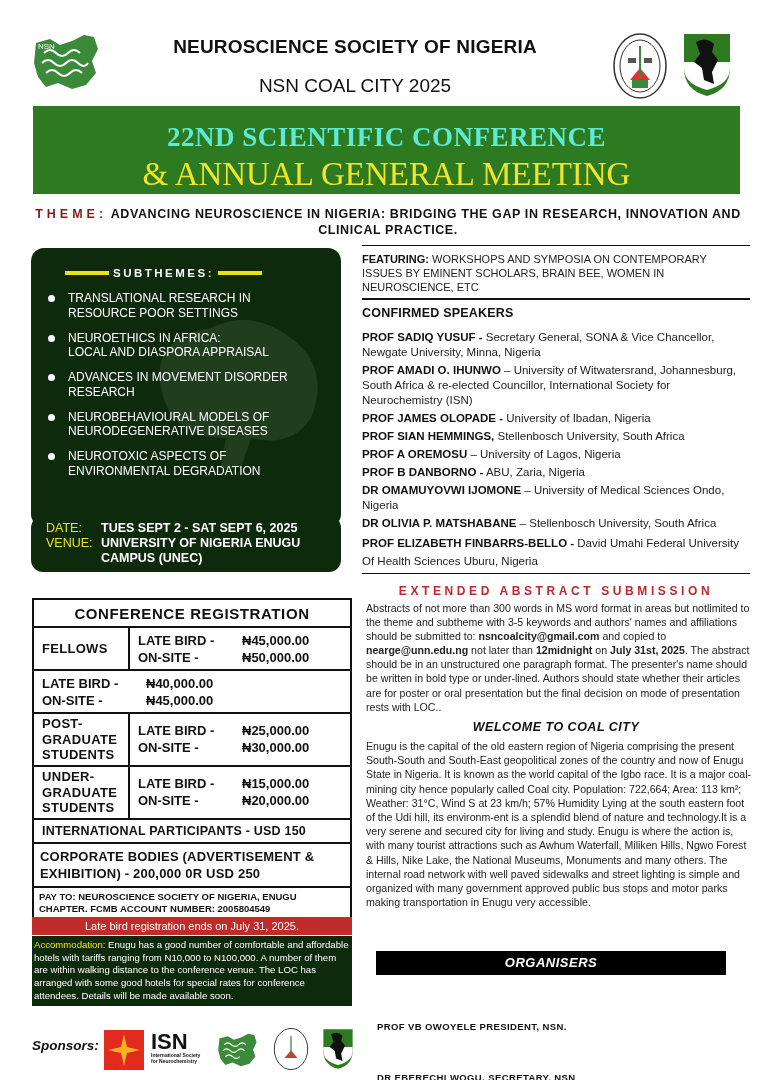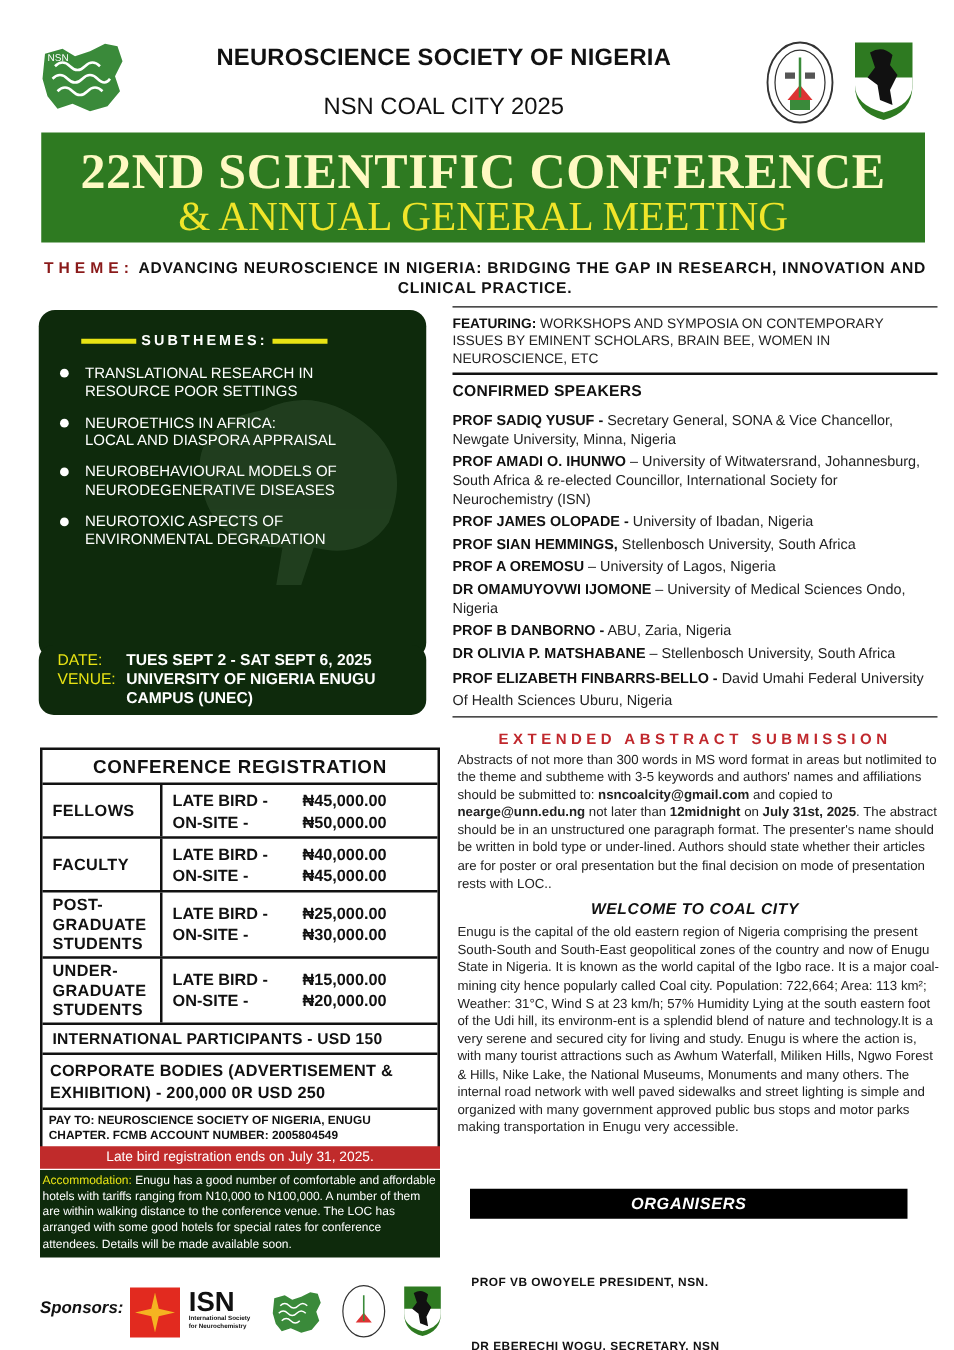--- a/index.html
+++ b/index.html
@@ -10,21 +10,21 @@
   .header { position: absolute; left: 0; top: 0; width: 763px; height: 104px; border-radius: 19px; }
   .logo-nsn { position: absolute; left: 32px; top: 33px; width: 70px; height: 58px; }
   .hdr-title { position: absolute; left: 120px; top: 36px; width: 470px; text-align: center; }
   .hdr-title .l1 { font-size: 19px; font-weight: bold; color: #111; letter-spacing: 0.2px; }
   .hdr-title .l2 { font-size: 19px; color: #111; margin-top: 17px; }
   .logo-com { position: absolute; left: 612px; top: 32px; width: 56px; height: 68px; }
   .logo-unn { position: absolute; left: 682px; top: 32px; width: 50px; height: 66px; }
 
   
   .banner { position: absolute; left: 33px; top: 106px; width: 707px; height: 88px; background: #2e7a21; text-align: center; }
-  .banner .b1 { font-family: "Liberation Serif", serif; font-weight: bold; color: #fef9c3; font-size: 40px; line-height: 40px; margin-top: 11px; letter-spacing: 0.5px; }
+  .banner .b1 { font-family: "Liberation Serif", serif; font-weight: bold; color: #5eead4; font-size: 27px; line-height: 40px; margin-top: 11px; letter-spacing: 0.5px; }
   .banner .b2 { font-family: "Liberation Serif", serif; color: #f0e52a; font-size: 33px; line-height: 33px; margin-top: 1px; }
 
   
   .theme { position: absolute; left: 28px; top: 206px; width: 720px; text-align: center; font-size: 12.5px; font-weight: bold; line-height: 16px; letter-spacing: 0.6px; }
   .theme .lbl { color: #8a1a1a; letter-spacing: 4px; }
 
   
   .subthemes { position: absolute; left: 31px; top: 248px; width: 310px; height: 279px; background: #0e2a0c; border-radius: 13px; overflow: hidden; }
   .brain-bg { position: absolute; left: 100px; top: 50px; width: 200px; height: 180px; opacity: 0.13; }
   .sub-hdr { position: absolute; left: 34px; top: 19px; width: 240px; display: flex; align-items: center; }
@@ -136,20 +136,24 @@
     <li>
         <span class="dot"></span>
         <span><span>TRANSLATIONAL RESEARCH IN</span><br><span>RESOURCE POOR SETTINGS</span></span>
       </li>
     <li>
         <span class="dot"></span>
         <span><span>NEUROETHICS IN AFRICA:</span><br><span>LOCAL AND DIASPORA APPRAISAL</span></span>
       </li>
     <li>
         <span class="dot"></span>
+        <span><span>ADVANCES IN MOVEMENT DISORDER</span><br><span>RESEARCH</span></span>
+      </li>
+    <li>
+        <span class="dot"></span>
         <span><span>NEUROBEHAVIOURAL MODELS OF</span><br><span>NEURODEGENERATIVE DISEASES</span></span>
       </li>
     <li>
         <span class="dot"></span>
         <span><span>NEUROTOXIC ASPECTS OF</span><br><span>ENVIRONMENTAL DEGRADATION</span></span>
       </li>
   </ul>
 </div>
 
 <div class="datebox">
@@ -172,21 +176,20 @@
           <span class="pk">LATE BIRD -</span>
           <span>₦45,000.00</span>
         </div>
       <div class="pl">
           <span class="pk">ON-SITE -</span>
           <span>₦50,000.00</span>
         </div>
     </div>
   </div>
   <div class="r" style="height:43px;">
-    <div class="cat">FACULTY</div>
     <div class="prices">
       <div class="pl">
           <span class="pk">LATE BIRD -</span>
           <span>₦40,000.00</span>
         </div>
       <div class="pl">
           <span class="pk">ON-SITE -</span>
           <span>₦45,000.00</span>
         </div>
     </div>
@@ -259,22 +262,22 @@
   <div class="feat">
     <b>FEATURING:</b><span> WORKSHOPS AND SYMPOSIA ON CONTEMPORARY ISSUES BY EMINENT SCHOLARS, BRAIN BEE, WOMEN IN NEUROSCIENCE, ETC</span>
   </div>
   <div class="hr"></div>
   <div class="cs-hdr">CONFIRMED SPEAKERS</div>
   <div class="speaker"><b>PROF SADIQ YUSUF -</b><span> Secretary General, SONA  &amp; Vice Chancellor, Newgate University, Minna, Nigeria</span></div>
   <div class="speaker"><b>PROF AMADI O. IHUNWO</b><span> – University of Witwatersrand, Johannesburg, South Africa &amp; re-elected Councillor, International Society for Neurochemistry (ISN)</span></div>
   <div class="speaker"><b>PROF JAMES OLOPADE -</b><span> University of Ibadan, Nigeria</span></div>
   <div class="speaker"><b>PROF SIAN HEMMINGS,</b><span> Stellenbosch University, South Africa</span></div>
   <div class="speaker"><b>PROF A OREMOSU</b><span> – University of Lagos, Nigeria</span></div>
+  <div class="speaker"><b>PROF B DANBORNO -</b><span> ABU, Zaria, Nigeria</span></div>
   <div class="speaker"><b>DR OMAMUYOVWI IJOMONE</b><span> – University of Medical Sciences Ondo, Nigeria</span></div>
-  <div class="speaker"><b>PROF B DANBORNO -</b><span> ABU, Zaria, Nigeria</span></div>
   <div class="speaker"><b>DR OLIVIA P. MATSHABANE</b><span> – Stellenbosch University, South Africa</span></div>
   <div class="speaker" style="line-height:18px;"><b>PROF ELIZABETH FINBARRS-BELLO -</b><span>  David Umahi Federal University Of Health Sciences Uburu, Nigeria</span></div>
   <div class="hr" style="height:1px;margin-top:2px;"></div>
 </div>
 
 <div class="ext-hdr">EXTENDED ABSTRACT SUBMISSION</div>
 <div class="ext-body">
   <span>Abstracts of not more than 300 words in MS word format in areas but notlimited to the theme and subtheme with 3-5 keywords and authors' names and affiliations should be submitted to: </span><b>nsncoalcity@gmail.com</b><span> and copied to </span><b>nearge@unn.edu.ng</b><span> not later than </span><b>12midnight</b><span> on </span><b>July 31st, 2025</b><span>. The abstract should be in an unstructured one paragraph format. The presenter's name should be written in bold type or under-lined. Authors should state whether their articles are for poster or oral presentation but the final decision on mode of presentation rests with LOC..</span>
 </div>
 

